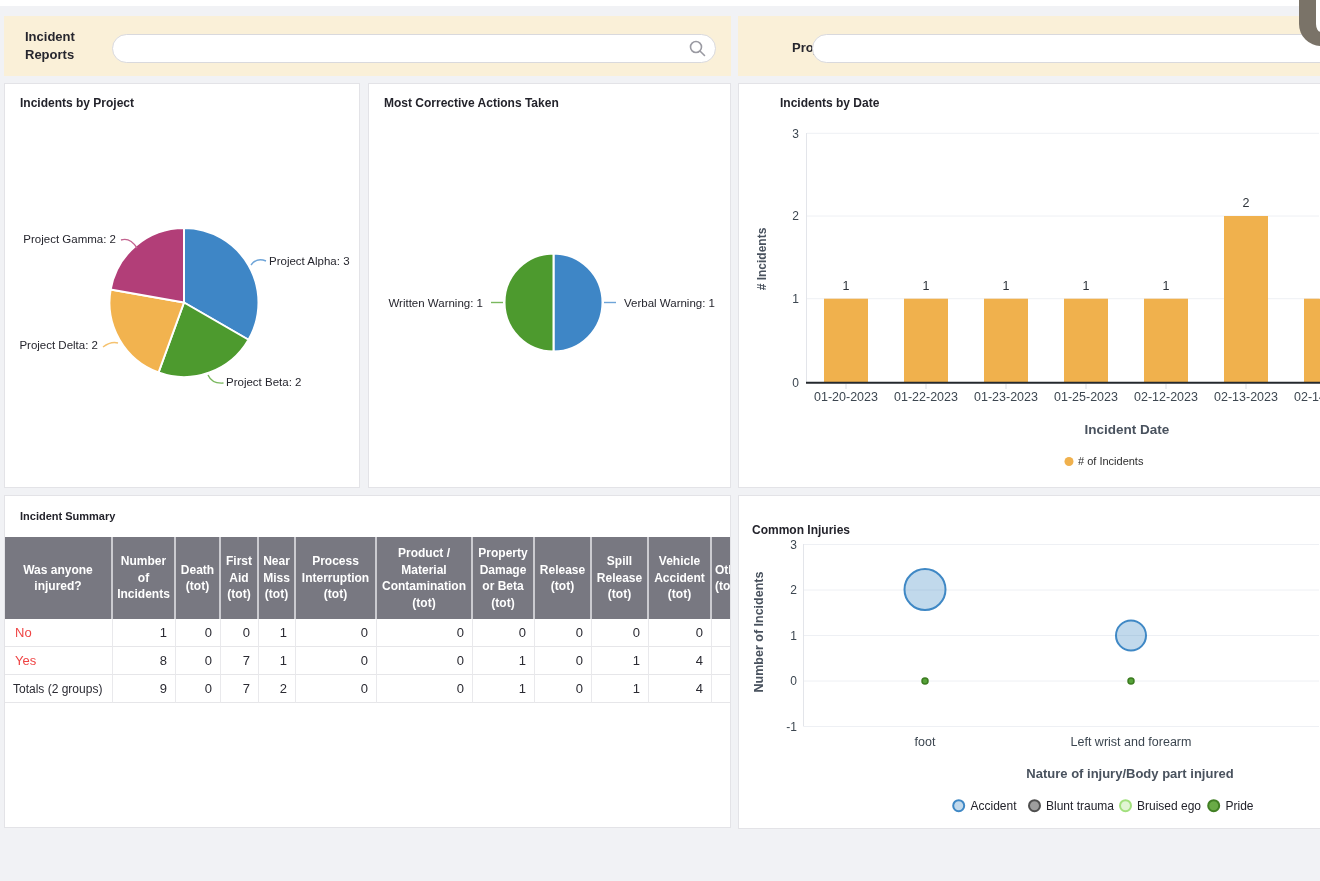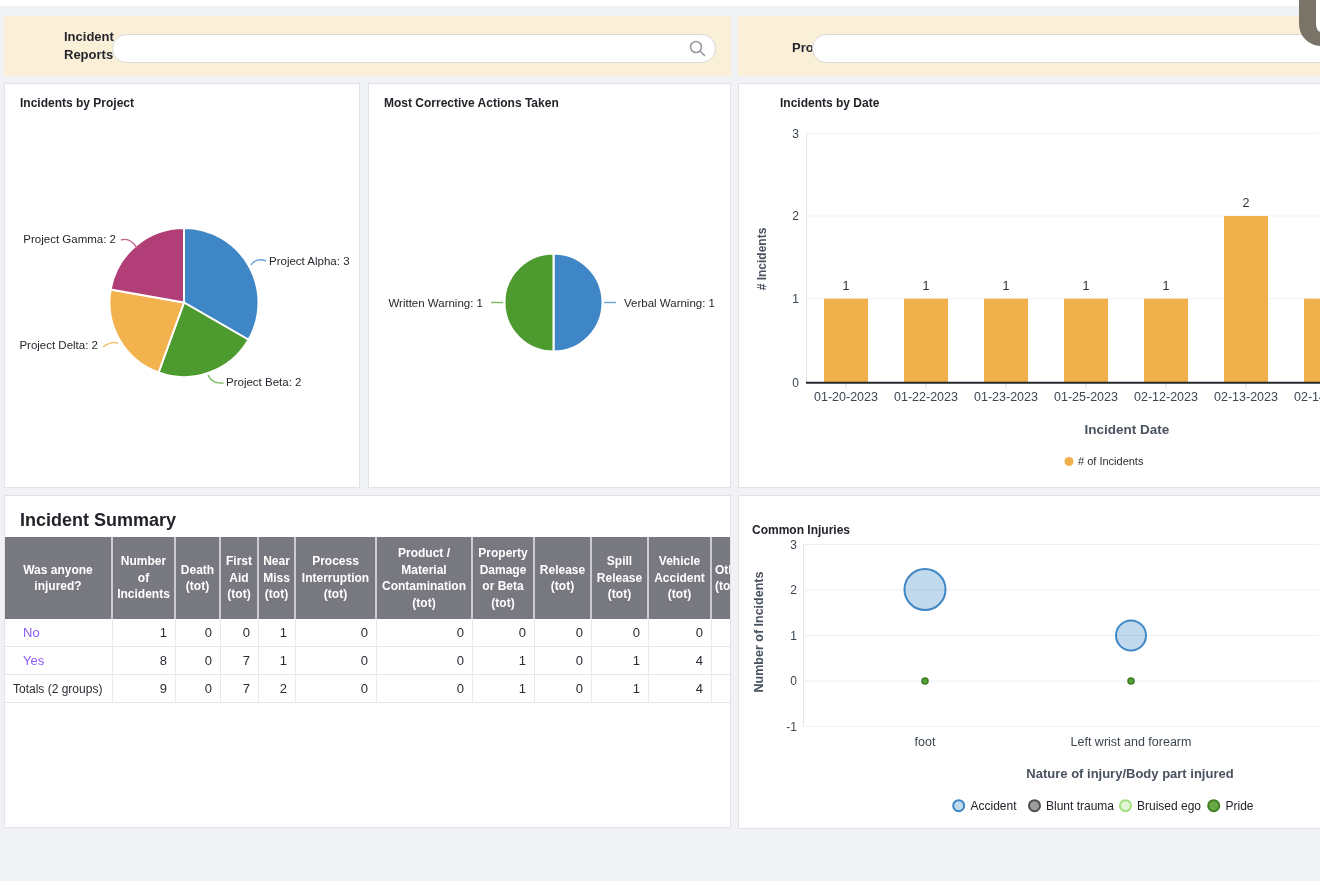--- a/index.html
+++ b/index.html
@@ -10,35 +10,35 @@
   .tblabel{font-weight:bold;font-size:13px;color:#26262e;line-height:18px;}
   .sinput{position:absolute;background:#fff;border:1px solid #d9d9dd;border-radius:15px;box-sizing:border-box;}
   .ptitle{position:absolute;font-weight:bold;font-size:12px;color:#23232b;}
 </style>
 </head>
 <body>
 
   <div style="position:absolute;left:0;top:0;width:1320px;height:6px;background:#fff;"></div>
   <div class="topbar" style="left:4px;top:16px;width:727px;height:60px;"></div>
   <div class="topbar" style="left:738px;top:16px;width:727px;height:60px;"></div>
-  <div class="tblabel" style="position:absolute;left:25px;top:28px;margin-left:39px;">Incident<br>Reports</div>
+  <div class="tblabel" style="position:absolute;left:25px;top:28px;">Incident<br>Reports</div>
   <div class="sinput" style="left:112px;top:34px;width:604px;height:29px;"></div>
   <div class="tblabel" style="position:absolute;left:792px;top:39px;">Projects</div>
   <div class="sinput" style="left:812px;top:34px;width:700px;height:29px;"></div>
 
   <div class="card" style="left:4px;top:83px;width:356px;height:405px;"></div>
   <div class="card" style="left:368px;top:83px;width:363px;height:405px;"></div>
   <div class="card" style="left:738px;top:83px;width:727px;height:405px;"></div>
   <div class="card" style="left:4px;top:495px;width:727px;height:333px;"></div>
   <div class="card" style="left:738px;top:495px;width:727px;height:334px;"></div>
 
   <div class="ptitle" style="left:20px;top:96px;">Incidents by Project</div>
   <div class="ptitle" style="left:384px;top:96px;">Most Corrective Actions Taken</div>
   <div class="ptitle" style="left:780px;top:96px;">Incidents by Date</div>
-  <div style="position:absolute;left:20px;top:510px;font-weight:bold;font-size:18px;color:#23232b;">Incident Summary</div>
+  <div style="position:absolute;left:20px;top:510px;font-weight:bold;font-size:11px;color:#23232b;">Incident Summary</div>
   <div class="ptitle" style="left:752px;top:507px;margin-top:16px;">Common Injuries</div>
 
   <div id="tablewrap" style="position:absolute;left:5px;top:537px;width:725px;overflow:hidden;">
   <table style="border-collapse:separate;border-spacing:0;table-layout:fixed;width:764px;font-family:'Liberation Sans',sans-serif;">
     <colgroup>
       <col style="width:108px">
         <col style="width:63px">
         <col style="width:45px">
         <col style="width:38px">
       <col style="width:37px">
@@ -111,21 +111,21 @@
         </tr>
     </tbody>
   </table>
   </div>
   <style>
     #thr th{background:#787881;color:#fff;font-size:12px;font-weight:bold;text-align:center;
             vertical-align:middle;height:82px;line-height:16.5px;padding:0 3px;border-right:2px solid #cbcbd0;box-sizing:border-box;}
     #thr th:first-child{border-left:none;}
     tbody td{height:28px;font-size:13px;color:#2b2b33;text-align:right;padding:0 8px 0 0;
              border-right:1px solid #e9e9ec;border-bottom:1px solid #e6e6e9;box-sizing:border-box;background:#fff;}
-    tbody td.lk{color:#8b5cf6;text-align:left;padding-left:18px;}
+    tbody td.lk{color:#ef4444;text-align:left;padding-left:10px;}
     tbody tr.tot td{font-weight:normal;}
     tbody tr.tot td:first-child{text-align:left;padding-left:10px;white-space:nowrap;font-size:12px;padding-left:8px;}
   </style>
 
   <svg width="1320" height="881" viewBox="0 0 1320 881" style="position:absolute;left:0;top:0;">
 
     <g stroke="#fff" stroke-width="2" stroke-linejoin="round">
       <path d="M184.0,302.5 L184.00,228.00 A74.5,74.5 0 0 1 248.52,339.75 Z" fill="#3e86c6"></path>
       <path d="M184.0,302.5 L248.52,339.75 A74.5,74.5 0 0 1 158.52,372.51 Z" fill="#4d9a2e"></path>
       <path d="M184.0,302.5 L158.52,372.51 A74.5,74.5 0 0 1 110.63,289.56 Z" fill="#f2b34f"></path>

